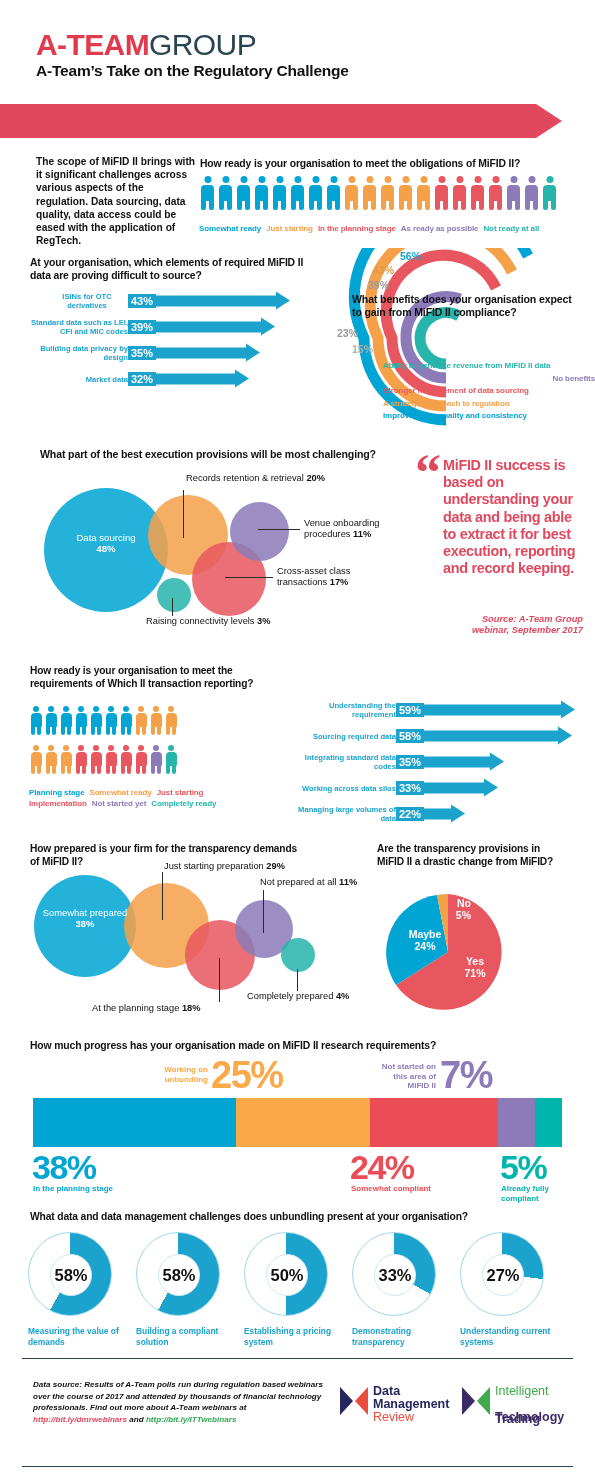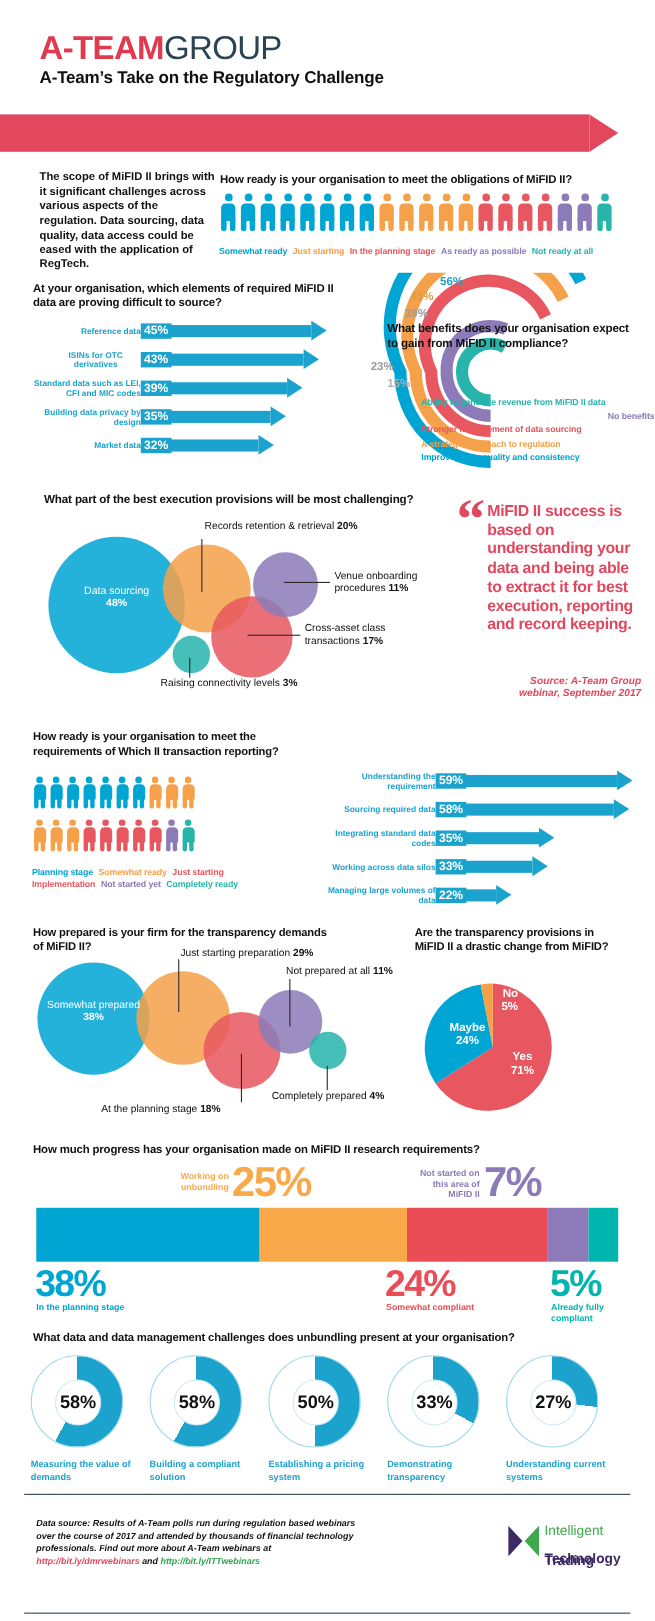--- a/index.html
+++ b/index.html
@@ -220,28 +220,20 @@
         <span class="body" style="background:#27b5ab"></span>
         <span class="l1" style="background:#27b5ab"></span>
         <span class="l2" style="background:#27b5ab"></span>
       </div>
     </div>
   <div class="abs legend-inline" id="legend-top" style="left:199px;top:224px;width:390px;"><span style="color: rgb(0, 165, 212);">Somewhat ready</span><span style="color: rgb(244, 161, 74);">Just starting</span><span style="color: rgb(232, 87, 95);">In the planning stage</span><span style="color: rgb(140, 123, 184);">As ready as possible</span><span style="color: rgb(39, 181, 171);">Not ready at all</span></div>
 
   <div class="abs q" style="left:30px;top:256px;width:275px;font-size:10.4px;line-height:13px;">At your organisation, which elements of required MiFID II data are proving difficult to source?</div>
   <div class="abs" id="bars-left" style="left:30px;top:288px;width:285px;">
       <div class="arrowbar">
-        <div class="lbl" style="right: 187px; left: 0px;">Reference data</div>
-        <div class="arrow" style="left: 102px; width: 165px;">
-          <span class="stem" style="width:151px"></span>
-          <span class="head" style="left:151px"></span>
-        </div>
-        <div class="val" style="left: 98px;">45%</div>
-      </div>
-      <div class="arrowbar">
         <div class="lbl" style="right: 187px; left: 16px; text-align: center;">ISINs for OTC derivatives</div>
         <div class="arrow" style="left: 102px; width: 157.667px;">
           <span class="stem" style="width:143.66666666666666px"></span>
           <span class="head" style="left:143.66666666666666px"></span>
         </div>
         <div class="val" style="left: 98px;">43%</div>
       </div>
       <div class="arrowbar">
         <div class="lbl" style="right: 187px; left: 0px;">Standard data such as LEI, CFI and MIC codes</div>
         <div class="arrow" style="left: 102px; width: 143px;">
@@ -624,20 +616,29 @@
       </div>
       <div class="ringcap" style="left: 432px; top: 94px; width: 96px;">Understanding current systems</div>
     </div>
 
   <div class="hr-dark" style="top:1358px;"></div>
 
   <div class="fsrc">
     <span>Data source: Results of A-Team polls run during regulation based webinars over the course of 2017 and attended by thousands of financial technology professionals. Find out more about A-Team webinars at </span><span class="r">http://bit.ly/dmrwebinars</span><span> and </span><span class="g">http://bit.ly/ITTwebinars</span>
   </div>
 
+  <div class="brand" style="left:340px;top:1385px;width:160px;height:50px;">
+    <svg class="mark" viewBox="0 0 28 32">
+      <path d="M0 2 L13 16 L0 30 Z" fill="#24265c"></path>
+      <path d="M28 2 L15 16 L28 30 Z" fill="#ea4d3d"></path>
+    </svg>
+    <div class="t1" style="top:0;color:#24265c;">Data</div>
+    <div class="t1" style="top:13px;color:#24265c;">Management</div>
+    <div class="t2" style="top:26px;color:#ea4d3d;">Review</div>
+  </div>
 
   <div class="brand" style="left:462px;top:1385px;width:140px;height:50px;">
     <svg class="mark" viewBox="0 0 28 32">
       <path d="M0 2 L13 16 L0 30 Z" fill="#3b2a63"></path>
       <path d="M28 2 L15 16 L28 30 Z" fill="#3fa94b"></path>
     </svg>
     <div class="t2" style="top:0;color:#3fa94b;">Intelligent</div>
     <div class="t1" style="top:13px;color:#3b2a63;margin-top:15px;">Trading</div>
     <div class="t1" style="top:26px;color:#3b2a63;">Technology</div>
   </div>

